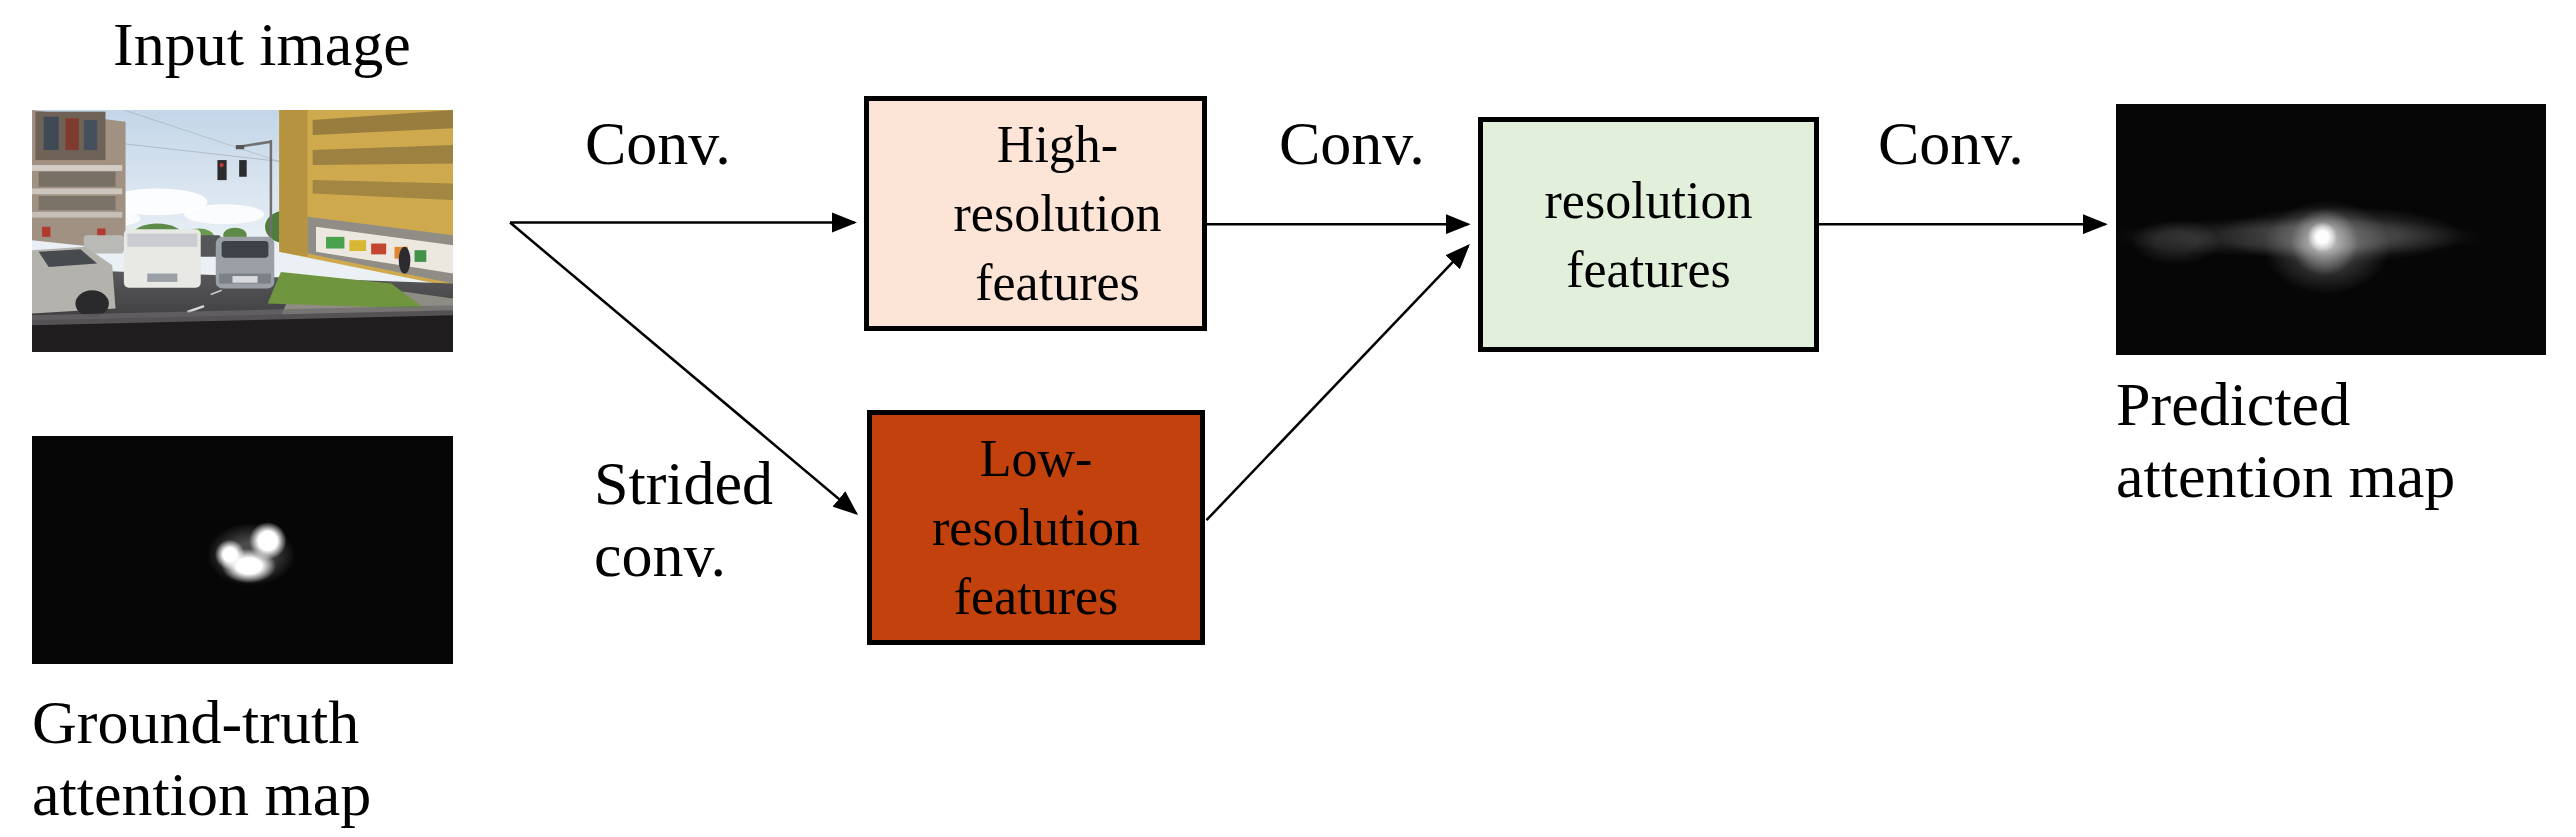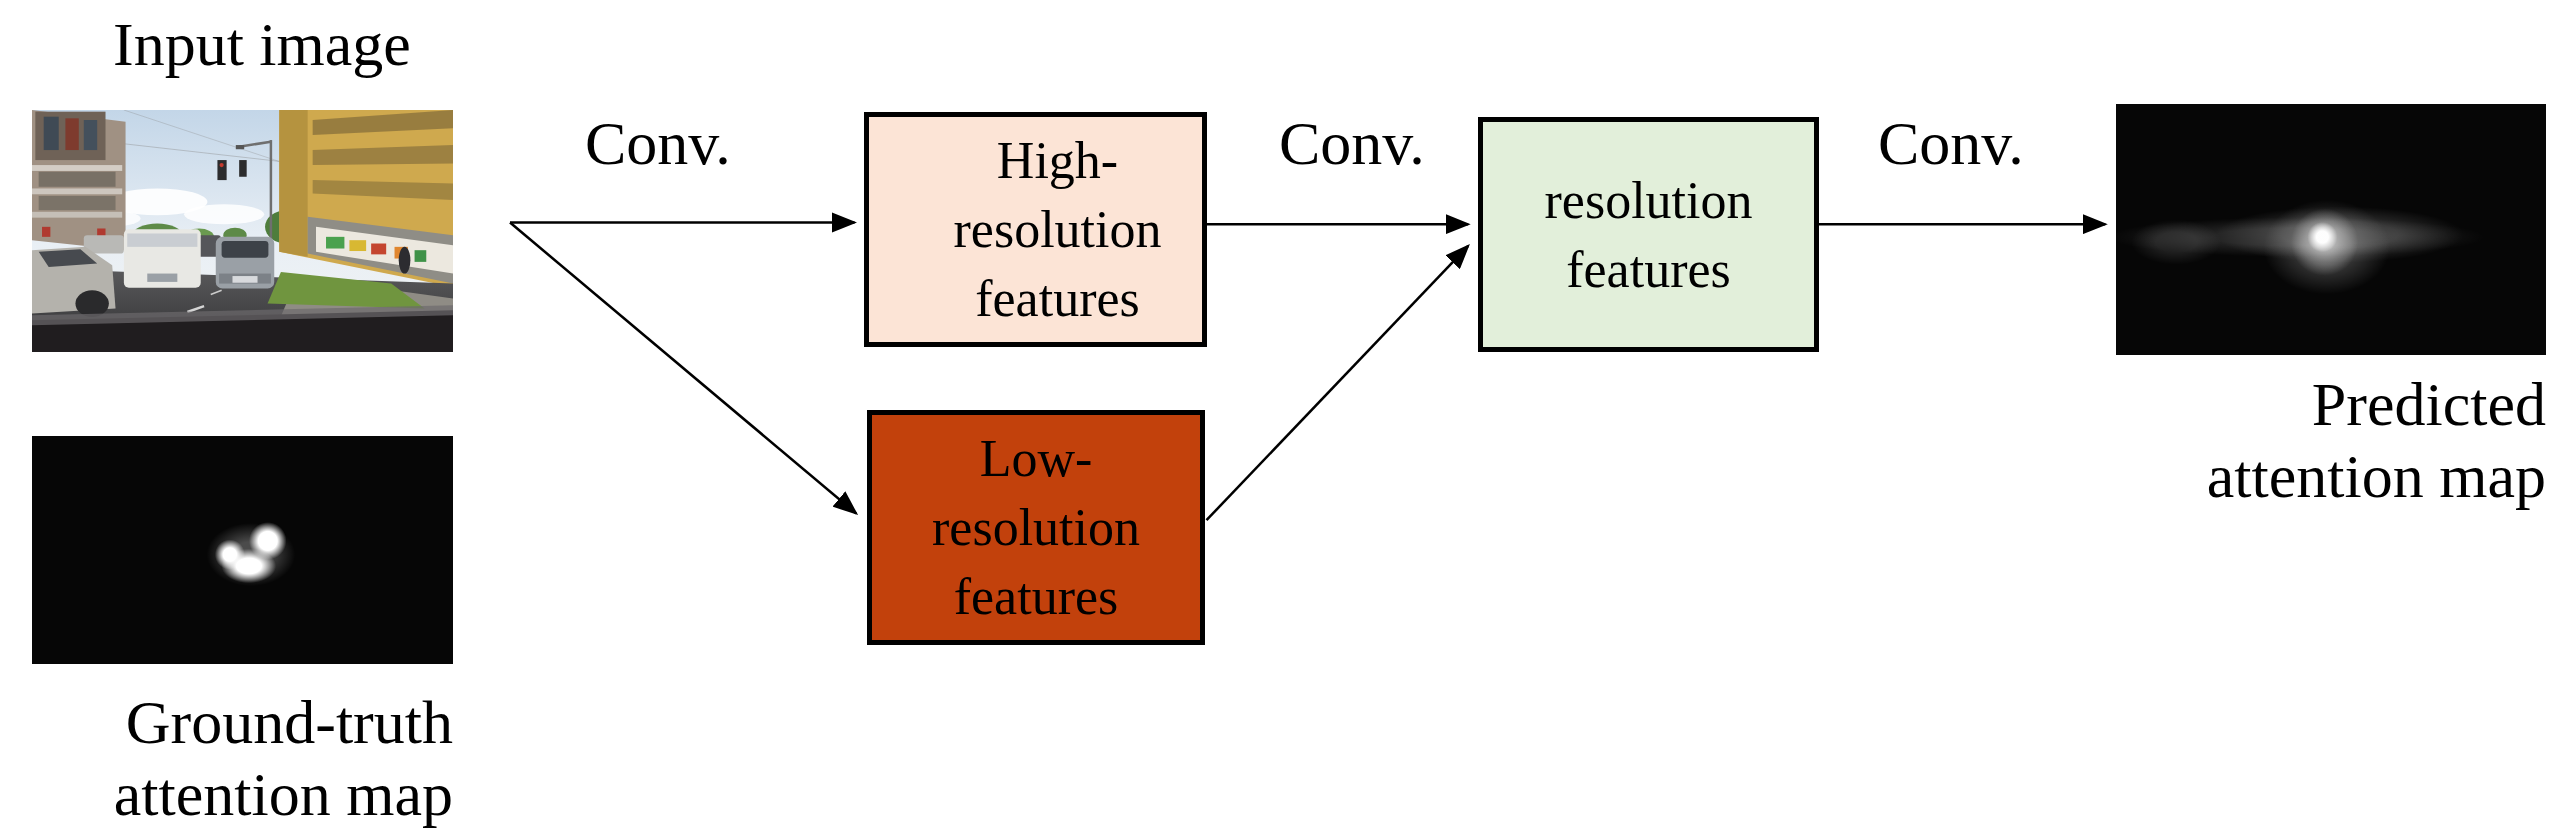--- a/index.html
+++ b/index.html
@@ -1,20 +1,20 @@
 <!DOCTYPE html>
 <html style="font-size:13.4px"><head>
 <meta charset="utf-8">
 <style>
   html,body{margin:0;padding:0;background:#ffffff;}
   #canvas{position:relative;width:2576px;height:838px;background:#ffffff;overflow:hidden;
           font-family:"Liberation Serif","DejaVu Serif",serif;color:#000;}
 
   .lbl{position:absolute;font-size:62px;line-height:72px;white-space:nowrap;}
-  .lbl.center{text-align:right;white-space:normal;}
+  .lbl.center{text-align:left;white-space:normal;}
 
   .thumb{position:absolute;overflow:hidden;}
   .thumb svg{display:block;width:100%;height:100%;}
 
   .attmap{position:absolute;background:#060606;}
 
   .node{position:absolute;border:5px solid #000;box-sizing:border-box;
         display:flex;flex-direction:column;align-items:center;justify-content:center;
         font-size:52px;line-height:69px;text-align:center;}
 
@@ -153,22 +153,26 @@
   <div id="gt-map" class="attmap" style="left:32px;top:436px;width:421px;height:228px;"></div>
 
   <div class="lbl center" style="left:32px;top:686px;width:421px;">
     <div>Ground-truth</div>
     <div>attention map</div>
   </div>
 
   <div class="lbl" style="left:585px;top:107px;">Conv.</div>
   <div class="lbl" style="left:1279px;top:107px;">Conv.</div>
   <div class="lbl" style="left:1878px;top:107px;">Conv.</div>
+  <div class="lbl" style="left:594px;top:447px;">
+    <div>Strided</div>
+    <div>conv.</div>
+  </div>
 
-  <div class="node" style="left: 864px; top: 112px; width: 343px; height: 235px; background-color: rgb(252, 228, 214); padding-left: 44px;">
+  <div class="node" style="left: 864px; top: 96px; width: 343px; height: 235px; background-color: rgb(252, 228, 214); padding-left: 44px;">
     <span>High-</span>
     <span>resolution</span>
     <span>features</span>
   </div>
 
   <div class="node" style="left: 867px; top: 410px; width: 338px; height: 235px; background-color: #c2410c;">
     <span>Low-</span>
     <span>resolution</span>
     <span>features</span>
   </div>

